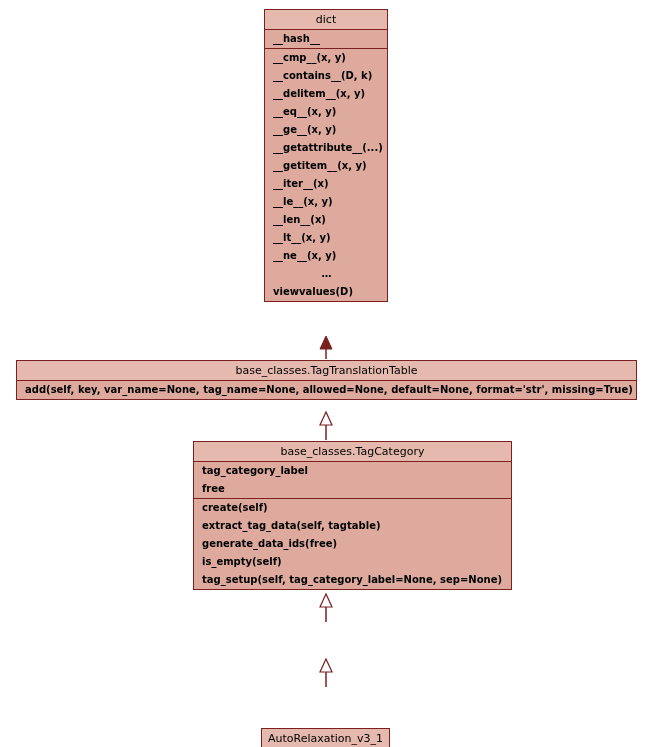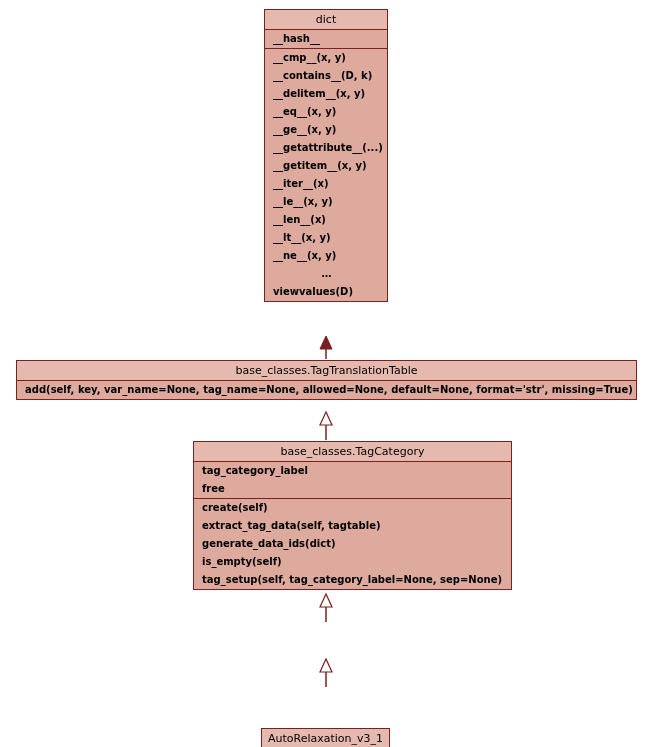--- a/index.html
+++ b/index.html
@@ -123,21 +123,21 @@
 
   <div class="uml-box" style="left:161px; top:441px; width:319px;margin-left:32px;">
     <div class="uml-title">base_classes.TagCategory</div>
     <div class="uml-section">
       <div class="uml-row">tag_category_label</div>
       <div class="uml-row">free</div>
     </div>
     <div class="uml-section">
       <div class="uml-row">create(self)</div>
       <div class="uml-row">extract_tag_data(self, tagtable)</div>
-      <div class="uml-row">generate_data_ids(dict)</div>
+      <div class="uml-row">generate_data_ids(free)</div>
       <div class="uml-row">is_empty(self)</div>
       <div class="uml-row">tag_setup(self, tag_category_label=None, sep=None)</div>
     </div>
   </div>
 
 
   <div class="uml-box" style="left:261px; top:728px; width:129px;">
     <div class="uml-title">AutoRelaxation_v3_1</div>
     <div class="uml-section">
       <div class="uml-row center">__init__(self, sf)</div>

